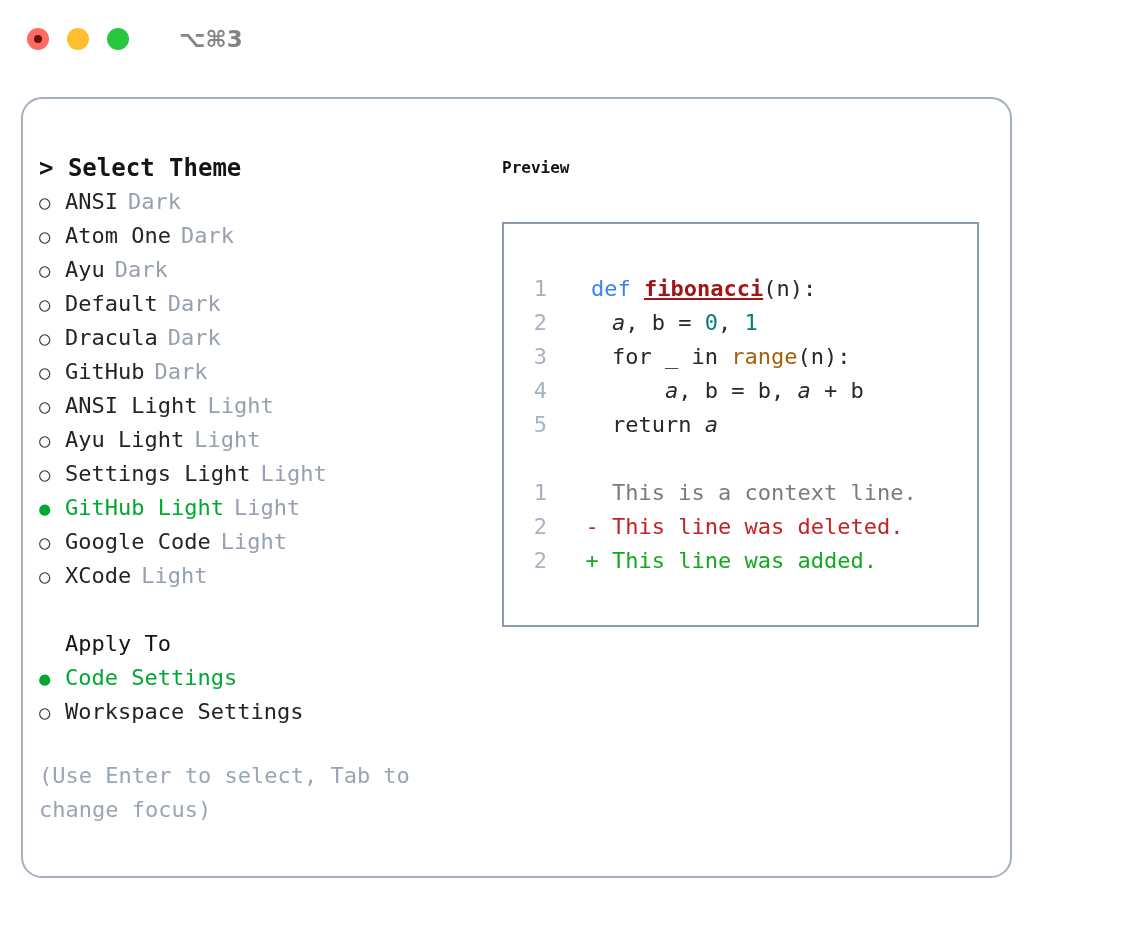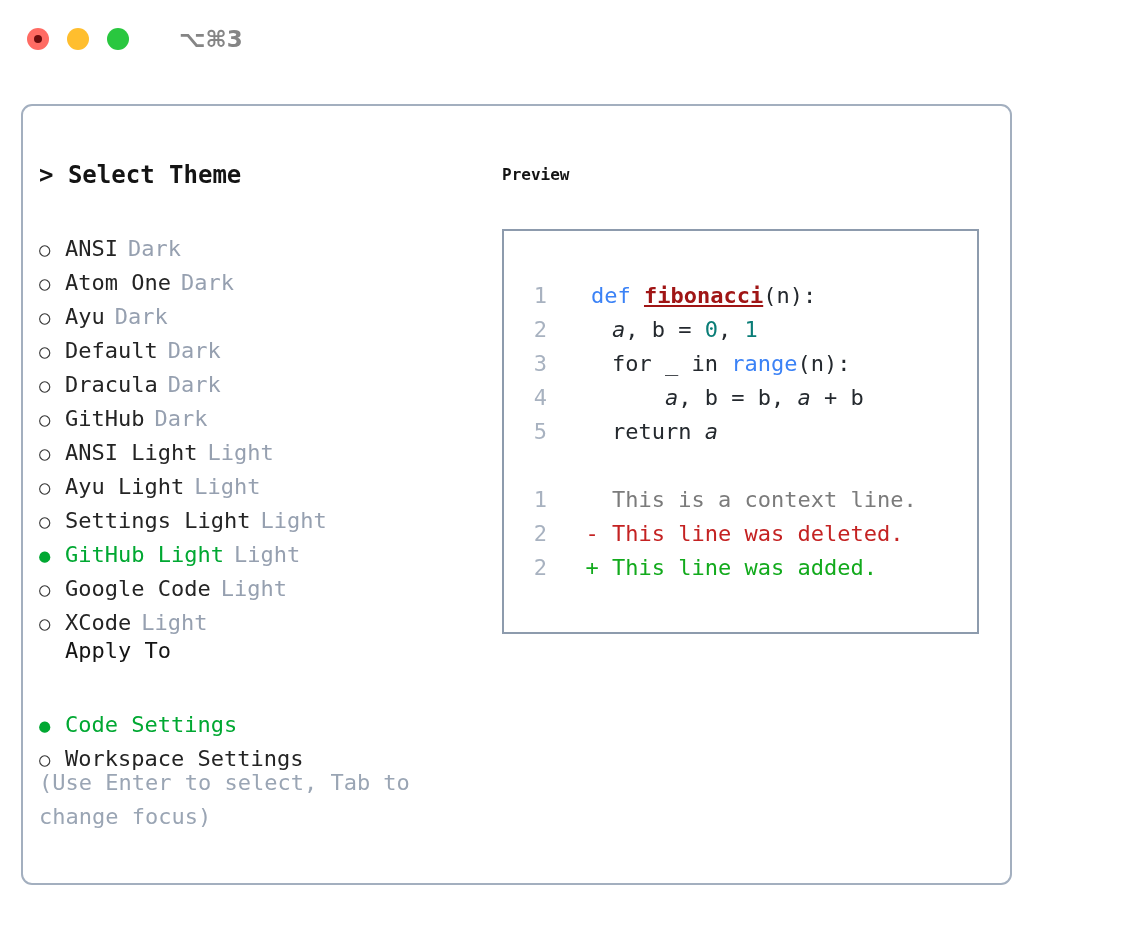--- a/index.html
+++ b/index.html
@@ -64,25 +64,25 @@
     font-weight: bold;
     color: #858585;
     letter-spacing: 0px;
     font-family: "DejaVu Sans", sans-serif;
   }
 
   
   .panel {
     position: absolute;
     left: 21px;
-    top: 104px;
+    top: 97px;
     width: 991px;
     height: 781px;
     border: 2px solid #a3afbf;
-    border-radius: 11px;
+    border-radius: 21px;
     box-sizing: border-box;
     background: #ffffff;
   }
 
   .columns {
     position: absolute;
     left: 0; top: 0;
     width: 100%;
     height: 100%;
   }
@@ -115,21 +115,21 @@
     white-space: pre;
   }
   .bullet {
     width: 26px;
     flex: 0 0 26px;
     font-size: 19px;
     color: #3a3a3a;
     line-height: 34px;
   }
   .row.selected .bullet { color: #00a832; }
-  .label { color: #242424; margin-top: 40px; }
+  .label { color: #242424; }
   .row.selected .label { color: #00a832; }
   .tag {
     color: #96a0b0;
     margin-left: 10px;
   }
   .spacer-row { height: 34px; }
 
   .apply-header {
     font-size: 22px;
     color: #141414;
@@ -187,21 +187,21 @@
     width: 26px;
     flex: 0 0 26px;
     color: #a8b2c0;
     text-align: right;
     margin-right: 12px;
   }
   .code-text { color: #24292e; }
   .tok-kw   { color: #3b82f6; margin-left: 32px; }
   .tok-fn   { color: #a01515; font-weight: bold; text-decoration: underline; }
   .tok-num  { color: #0a7d77; }
-  .tok-call { color: #3b82f6; }
+  .tok-call { color: #a16207; }
   .tok-var  { font-style: italic; color: #24292e; }
   .gap-line { height: 34px; }
 
   .diff-ctx { color: #7b7b7b; }
   .diff-del { color: #c42222; }
   .diff-add { color: #12aa1c; }
 </style>
 </head>
 <body>
 

